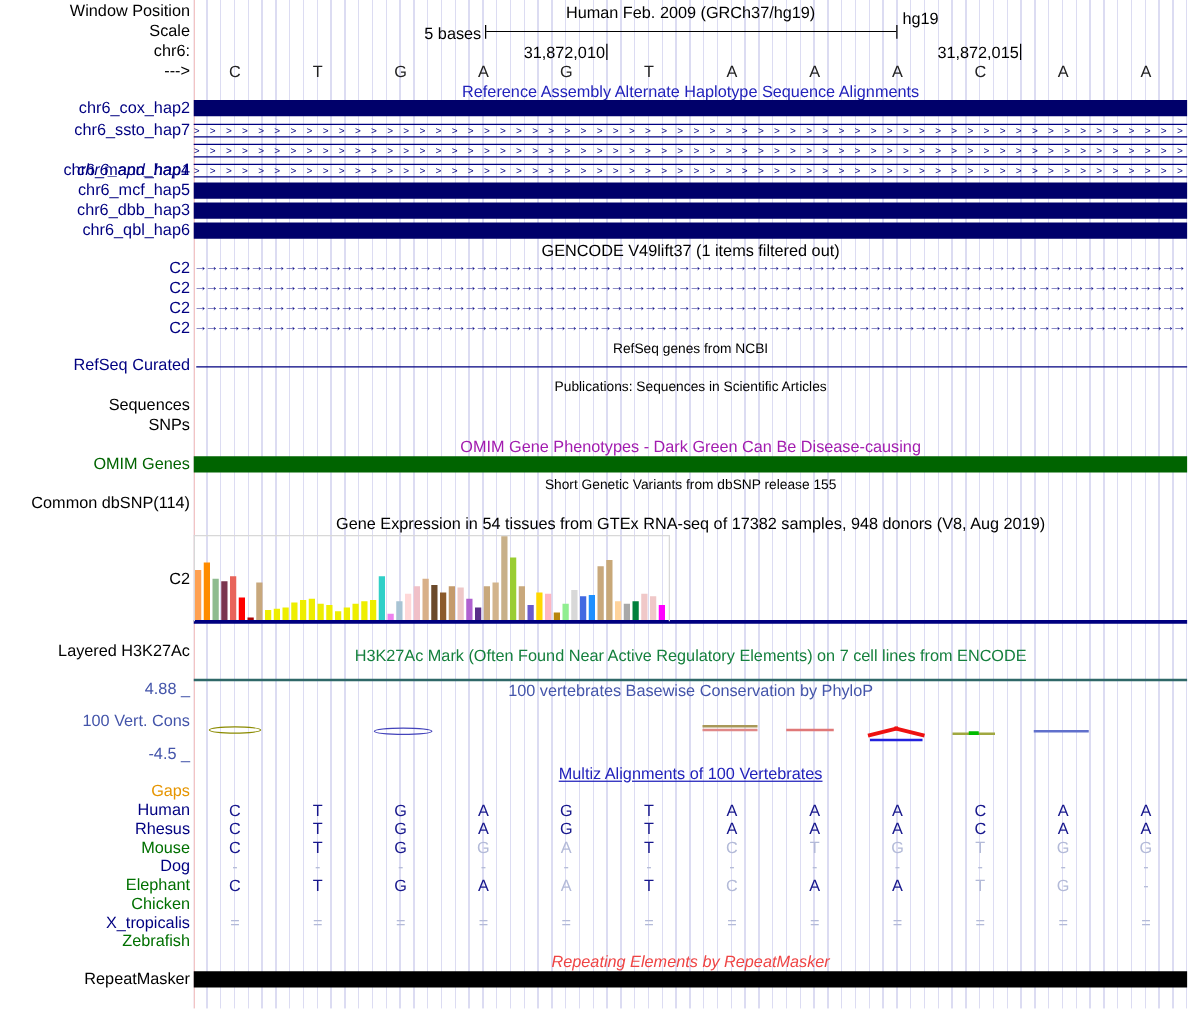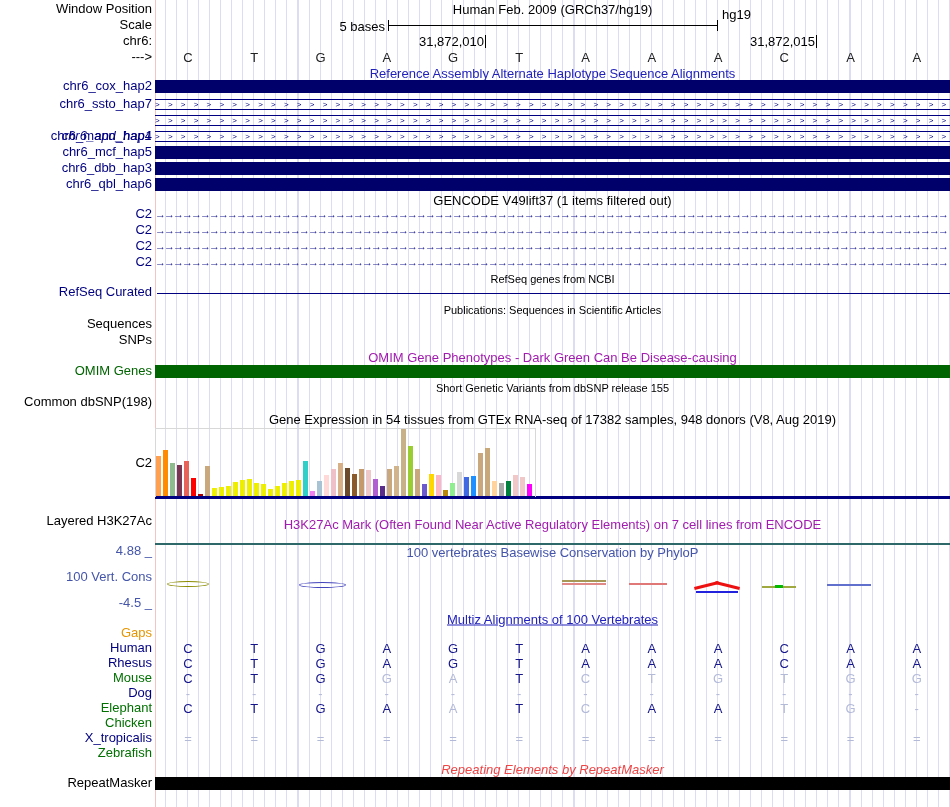--- a/index.html
+++ b/index.html
@@ -68,21 +68,21 @@
       <div class="rlabel" style="top: 168px; color: rgb(0, 0, 128);">chr6_dbb_hap3</div>
       <div class="rlabel" style="top: 184px; color: rgb(0, 0, 128);">chr6_qbl_hap6</div>
       <div class="rlabel" style="top: 214px; color: rgb(0, 0, 128);">C2</div>
       <div class="rlabel" style="top: 230px; color: rgb(0, 0, 128);">C2</div>
       <div class="rlabel" style="top: 246px; color: rgb(0, 0, 128);">C2</div>
       <div class="rlabel" style="top: 262px; color: rgb(0, 0, 128);">C2</div>
       <div class="rlabel" style="top: 292px; color: rgb(0, 0, 128);">RefSeq Curated</div>
       <div class="rlabel" style="top: 324px; color: rgb(0, 0, 0);">Sequences</div>
       <div class="rlabel" style="top: 340px; color: rgb(0, 0, 0);">SNPs</div>
       <div class="rlabel" style="top: 371px; color: rgb(0, 100, 0);">OMIM Genes</div>
-      <div class="rlabel" style="top: 402px; color: rgb(0, 0, 0);">Common dbSNP(198)</div>
+      <div class="rlabel" style="top: 402px; color: rgb(0, 0, 0);">Common dbSNP(114)</div>
       <div class="rlabel" style="top: 463px; color: rgb(0, 0, 0);">C2</div>
       <div class="rlabel" style="top: 521px; color: rgb(0, 0, 0);">Layered H3K27Ac</div>
       <div class="rlabel" style="top: 551px; color: rgb(68, 85, 170);">4.88 _</div>
       <div class="rlabel" style="top: 577px; color: rgb(68, 85, 170);">100 Vert. Cons</div>
       <div class="rlabel" style="top: 603px; color: rgb(68, 85, 170);">-4.5 _</div>
       <div class="rlabel" style="top: 633px; color: rgb(230, 149, 0);">Gaps</div>
       <div class="rlabel" style="top: 648px; color: rgb(0, 0, 128);">Human</div>
       <div class="rlabel" style="top: 663px; color: rgb(0, 0, 128);">Rhesus</div>
       <div class="rlabel" style="top: 678px; color: rgb(0, 112, 0);">Mouse</div>
       <div class="rlabel" style="top: 693px; color: rgb(0, 0, 128);">Dog</div>
@@ -93,21 +93,21 @@
       <div class="rlabel" style="top: 783px; color: rgb(0, 0, 0);">RepeatMasker</div>
     </div>
   <div id="titles">
       <div class="ctitle" style="top: 73px; color: rgb(34, 34, 187); font-size: 13px;">Reference Assembly Alternate Haplotype Sequence Alignments</div>
       <div class="ctitle" style="top: 200px; color: rgb(0, 0, 0); font-size: 13px;">GENCODE V49lift37 (1 items filtered out)</div>
       <div class="ctitle" style="top: 279px; color: rgb(0, 0, 0); font-size: 11px;">RefSeq genes from NCBI</div>
       <div class="ctitle" style="top: 310px; color: rgb(0, 0, 0); font-size: 11px;">Publications: Sequences in Scientific Articles</div>
       <div class="ctitle" style="top: 357px; color: #a21caf; font-size: 13px;">OMIM Gene Phenotypes - Dark Green Can Be Disease-causing</div>
       <div class="ctitle" style="top: 388px; color: rgb(0, 0, 0); font-size: 11px;">Short Genetic Variants from dbSNP release 155</div>
       <div class="ctitle" style="top: 419px; color: rgb(0, 0, 0); font-size: 13px;">Gene Expression in 54 tissues from GTEx RNA-seq of 17382 samples, 948 donors (V8, Aug 2019)</div>
-      <div class="ctitle" style="top: 524px; color: #a21caf; font-size: 13px;">H3K27Ac Mark (Often Found Near Active Regulatory Elements) on 7 cell lines from ENCODE</div>
+      <div class="ctitle" style="top: 524px; color: #15803d; font-size: 13px;">H3K27Ac Mark (Often Found Near Active Regulatory Elements) on 7 cell lines from ENCODE</div>
       <div class="ctitle" style="top: 552px; color: rgb(68, 85, 170); font-size: 13px;">100 vertebrates Basewise Conservation by PhyloP</div>
       <div class="ctitle" style="top: 619px; color: rgb(34, 34, 187); font-size: 13px; text-decoration: underline;">Multiz Alignments of 100 Vertebrates</div>
       <div class="ctitle" style="top: 769px; color: #ef4444; font-size: 13px; font-style: italic;">Repeating Elements by RepeatMasker</div>
     </div>
   <div id="tracks">
       <div class="seq-cell" style="left: 155px; top: 57px;">C</div>
       <div class="seq-cell" style="left: 221.25px; top: 57px;">T</div>
       <div class="seq-cell" style="left: 287.5px; top: 57px;">G</div>
       <div class="seq-cell" style="left: 353.75px; top: 57px;">A</div>
       <div class="seq-cell" style="left: 420px; top: 57px;">G</div>

